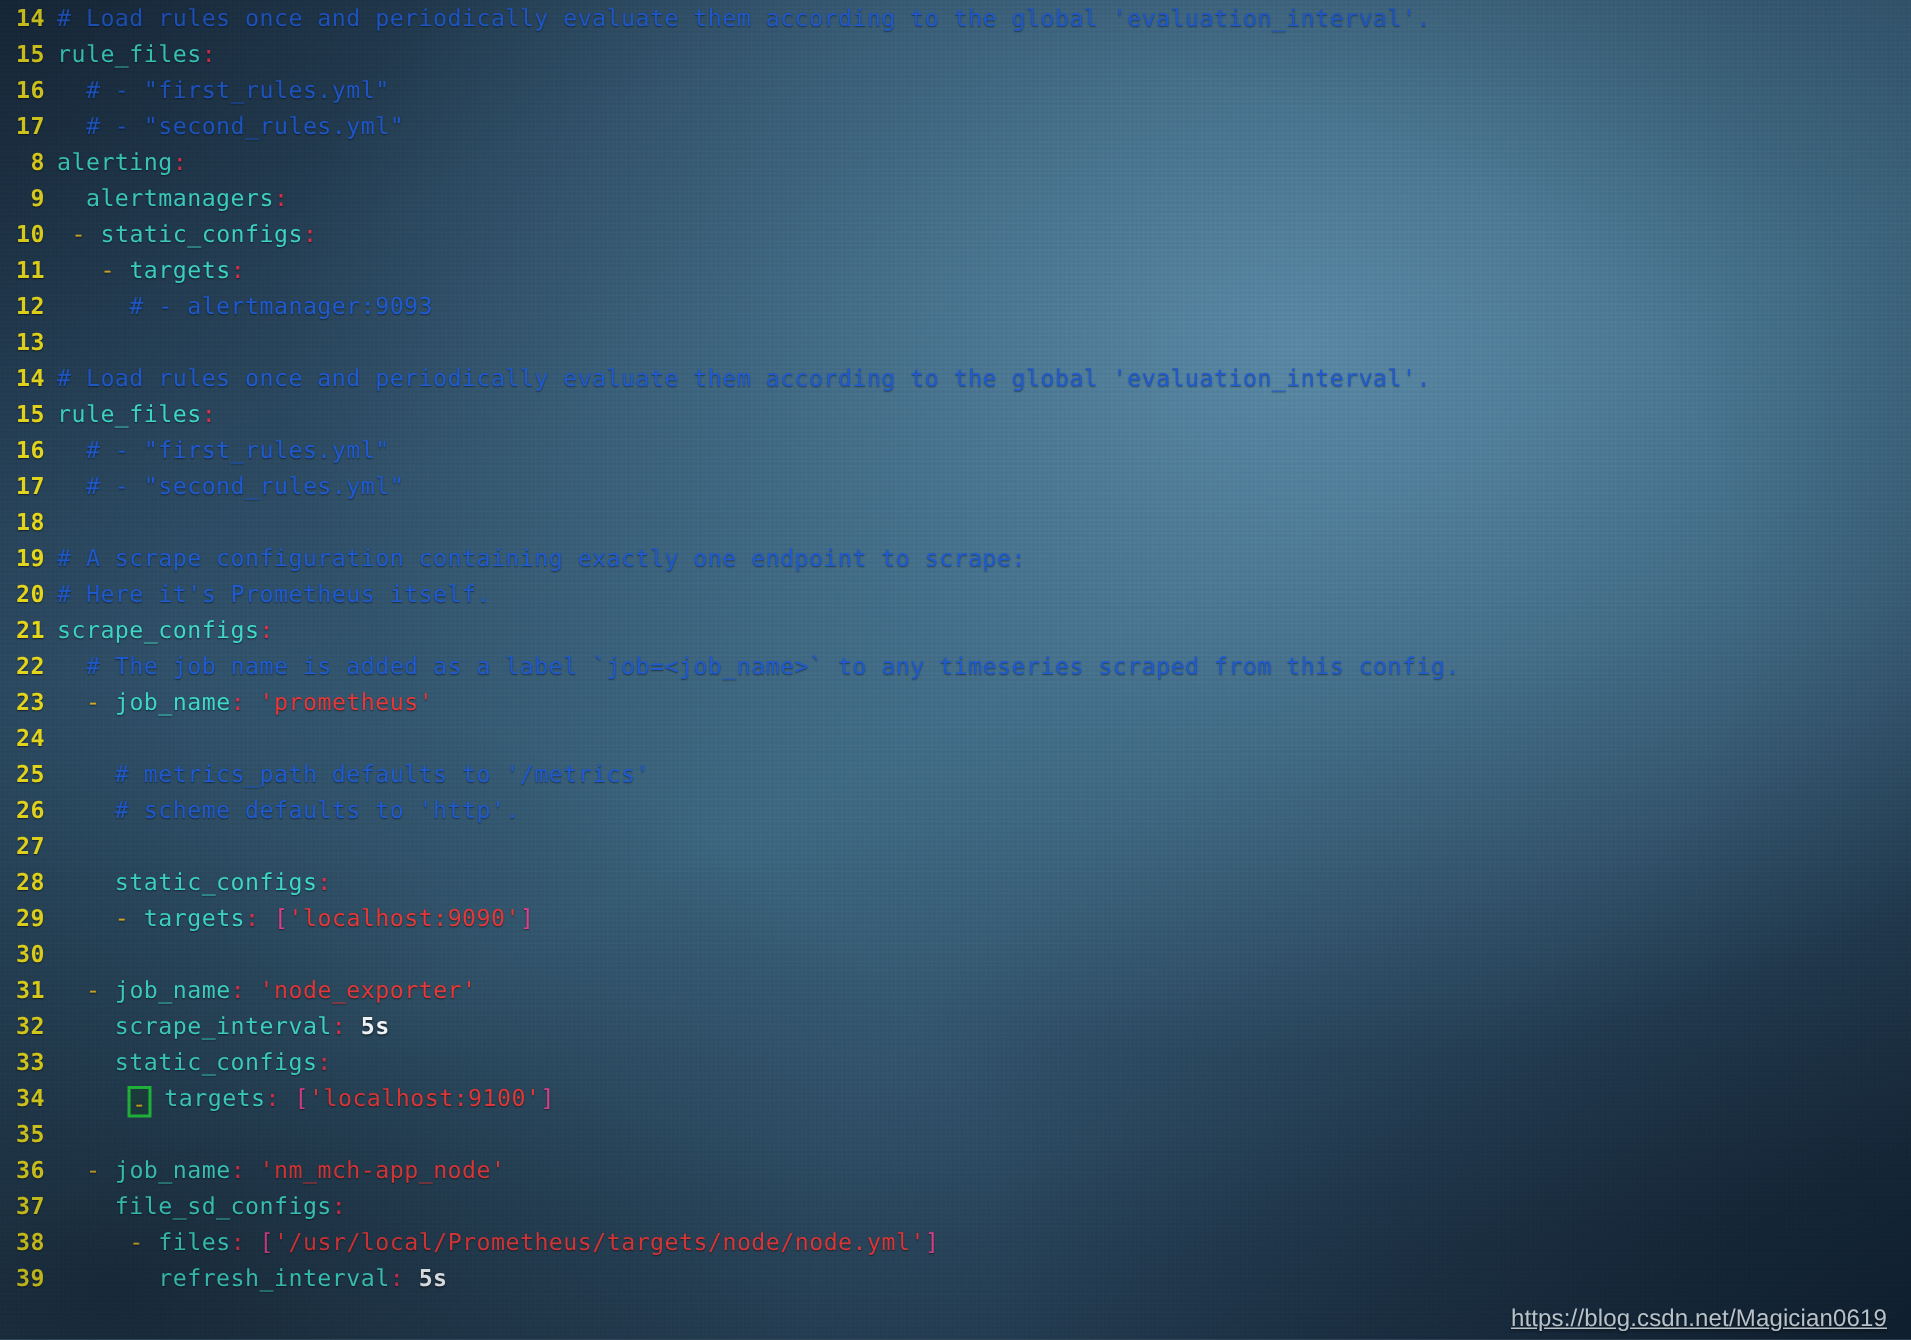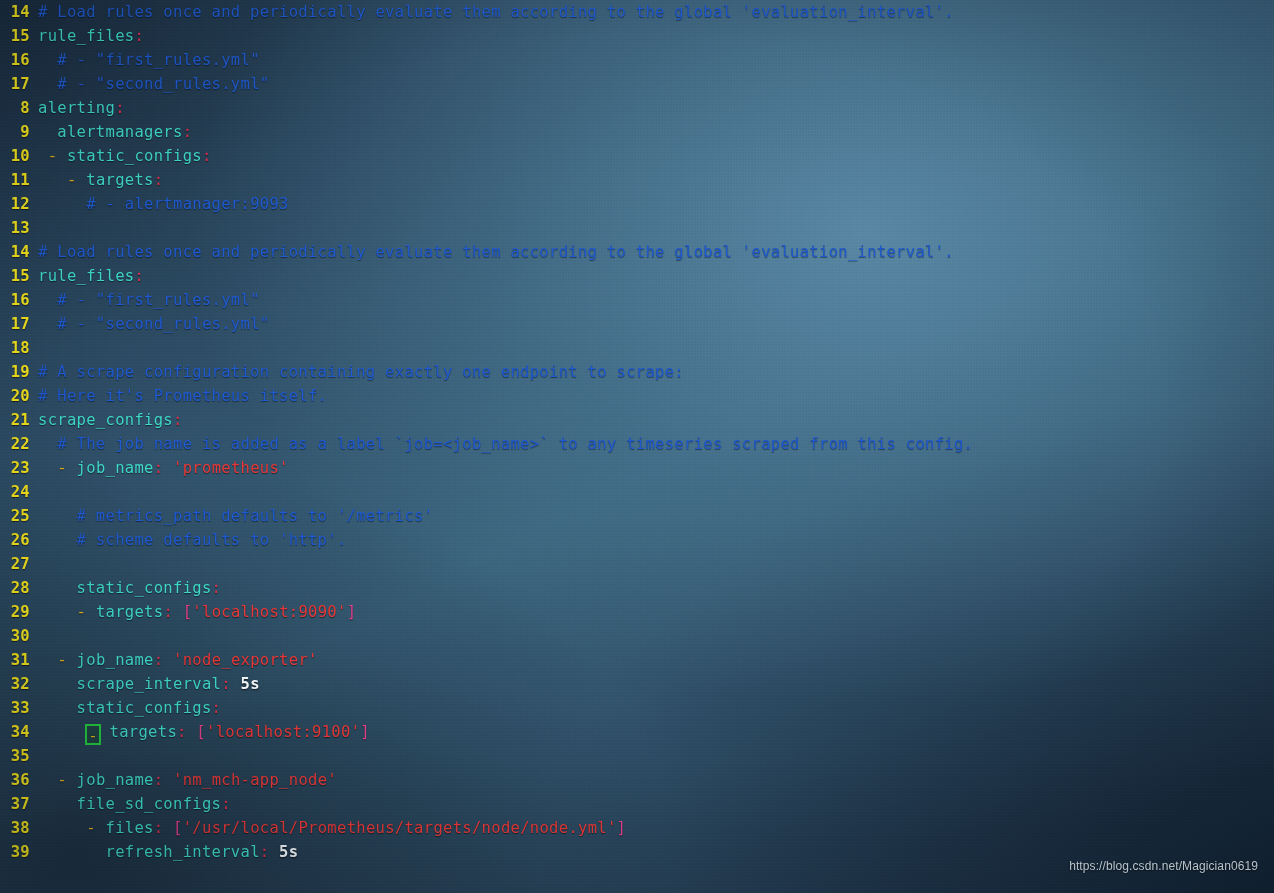--- a/index.html
+++ b/index.html
@@ -112,29 +112,30 @@
   .tilde {
     color: #1f5ad0;
     font-weight: bold;
     padding-left: 3px;
     text-shadow: 0 1px 1px rgba(0,0,0,0.5);
   }
 
   #watermark {
     position: absolute;
     right: 16px;
-    bottom: 20px;
+    bottom: 4px;
     z-index: 6;
     font-family: "Liberation Sans", sans-serif;
-    font-size: 12px;
+    font-size: 16px;
     color: #cfd8de;
     opacity: 0.88;
     letter-spacing: 0.1px;
     text-shadow: 0 1px 2px rgba(0,0,0,0.65);
     user-select: none;
+    text-decoration: underline;
   }
 </style>
 </head>
 <body>
 
 <div id="screen">
 
   <div id="buffer">
       <div class="line"><span class="lnum">14</span><span class="code"><span class="t-comment"># Load rules once and periodically evaluate them according to the global 'evaluation_interval'.</span></span></div>
       <div class="line"><span class="lnum">15</span><span class="code"><span class="t-key">rule_files</span><span class="t-colon">:</span></span></div>

